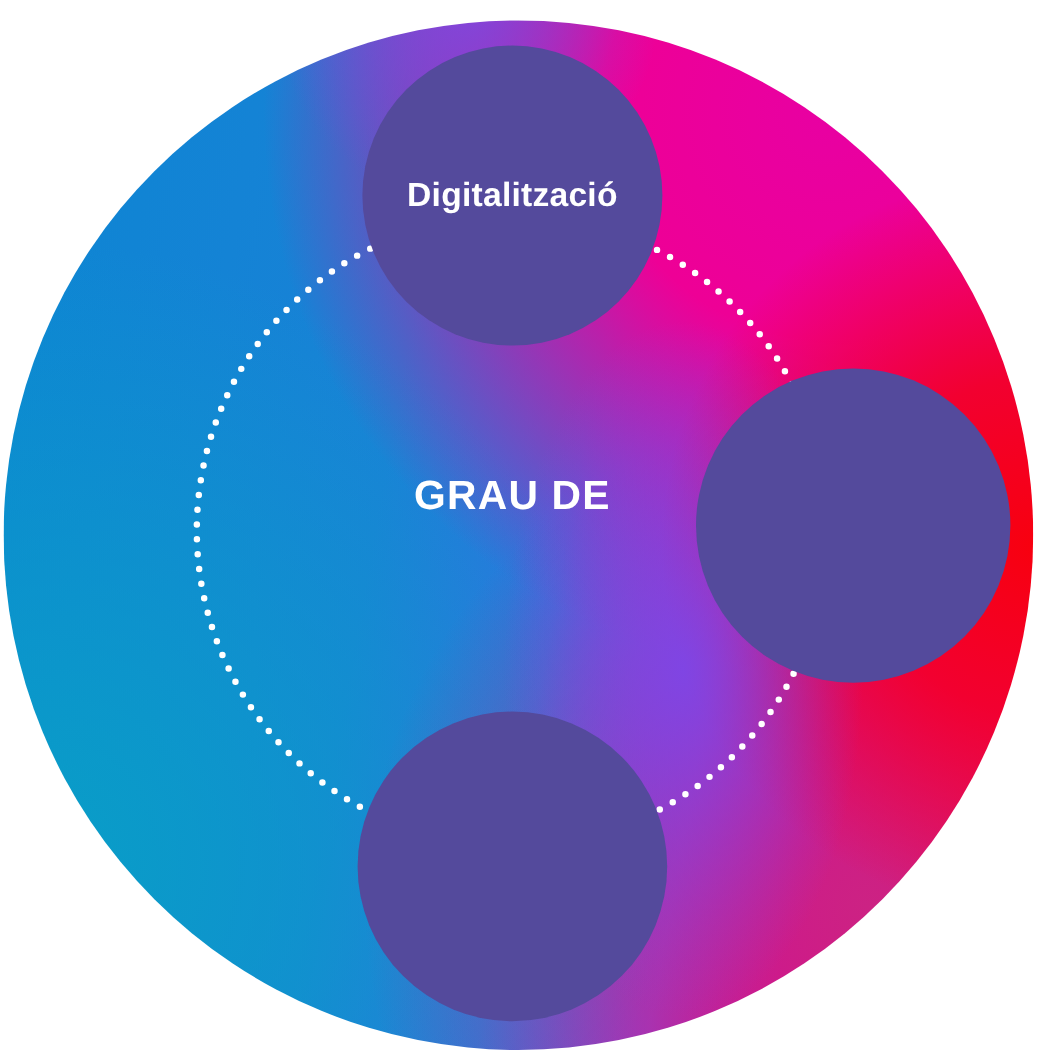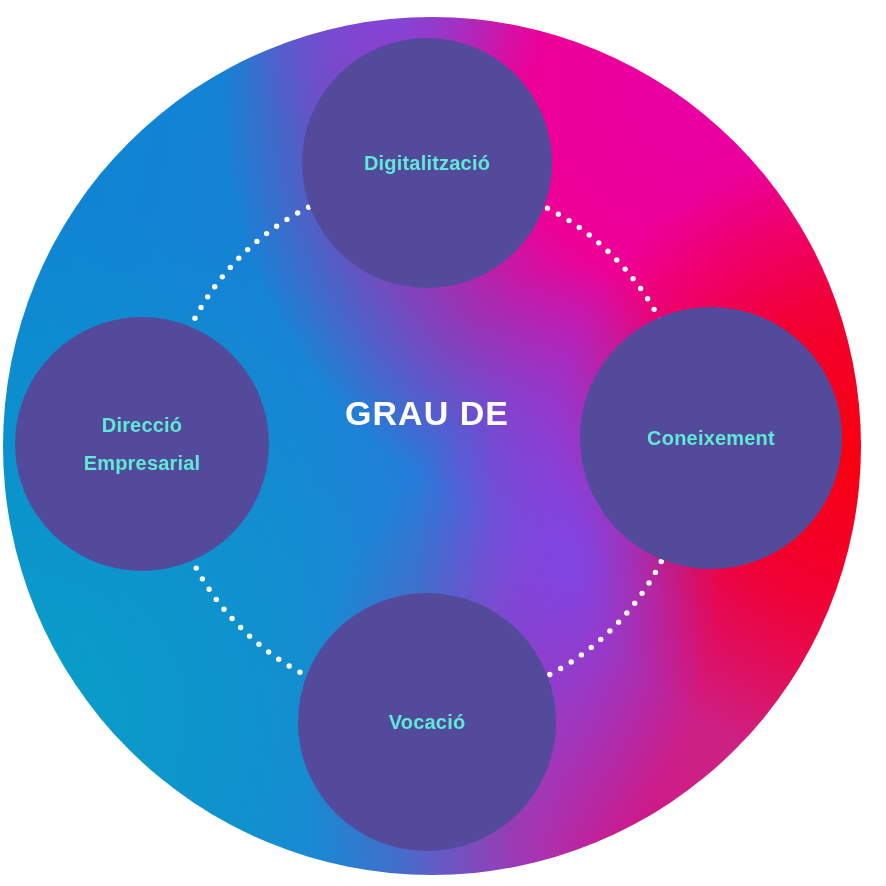--- a/index.html
+++ b/index.html
@@ -49,22 +49,22 @@
     flex-direction: column;
     align-items: center;
     justify-content: center;
     text-align: center;
   }
   .node-top    { left: 302px; top: 38px;  width: 250px; height: 250px; }
   .node-left   { left: 15px;  top: 317px; width: 254px; height: 254px; }
   .node-right  { left: 580px; top: 307px; width: 262px; height: 262px; }
   .node-bottom { left: 298px; top: 593px; width: 258px; height: 258px; }
   .node-label {
-    color: #5eead4;
-    font-size: 20px;
+    color: #ffffff;
+    font-size: 28px;
     font-weight: 700;
     line-height: 38px;
     letter-spacing: 0.2px;
     display: block;
   }
   
   .title {
     position: absolute;
     left: 227px;
     top: 385px;
@@ -86,30 +86,24 @@
   <div class="bg-circle"></div>
 
   <svg class="ring-svg" viewBox="0 0 886 886" aria-hidden="true">
     <circle cx="427" cy="442" r="263" fill="none" stroke="#ffffff" stroke-width="5.4" stroke-linecap="round" stroke-dasharray="0 12.4"></circle>
   </svg>
 
   <div class="node node-top">
     <span class="node-label">Digitalització</span>
   </div>
 
-  <div class="node node-left">
-    <span class="node-label">Direcció</span>
-    <span class="node-label">Empresarial</span>
-  </div>
 
   <div class="node node-right">
-    <span class="node-label">Coneixement</span>
   </div>
 
   <div class="node node-bottom">
-    <span class="node-label">Vocació</span>
   </div>
 
   <div class="title">
     <span>GRAU DE</span>
   </div>
 
 </div>
 
 </body></html>

